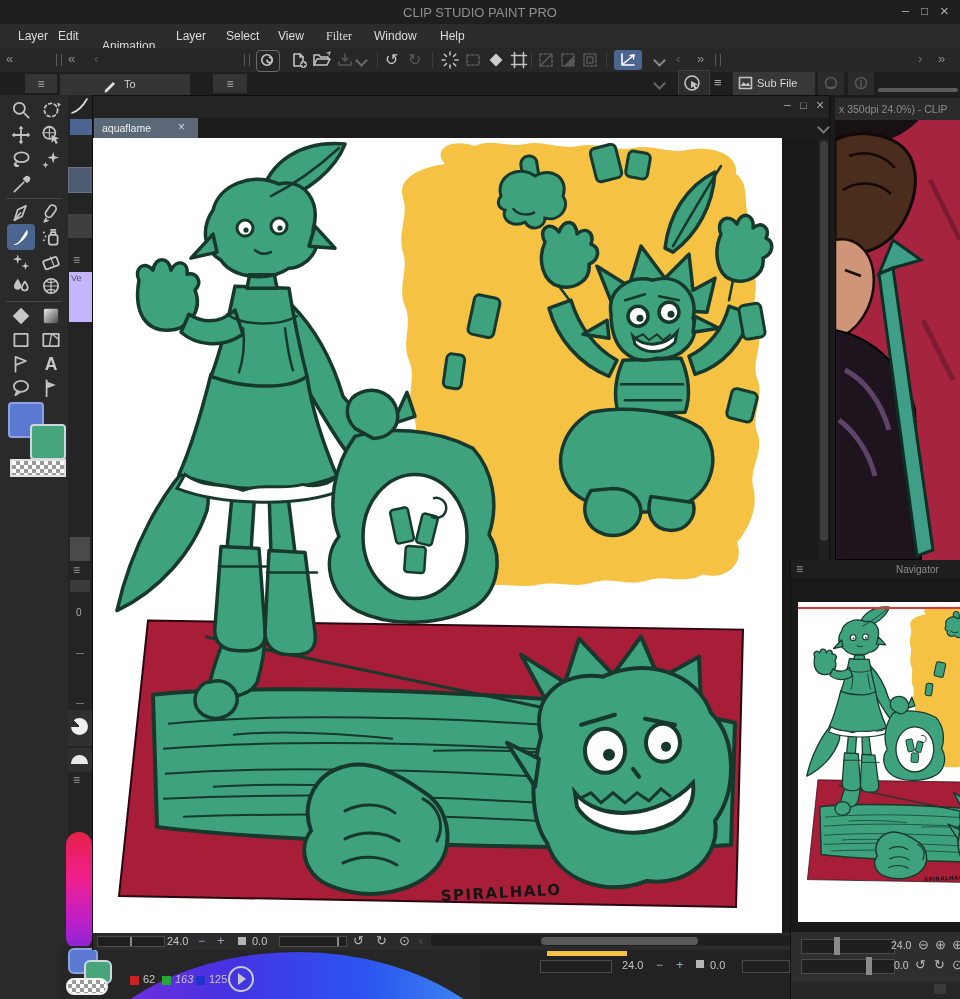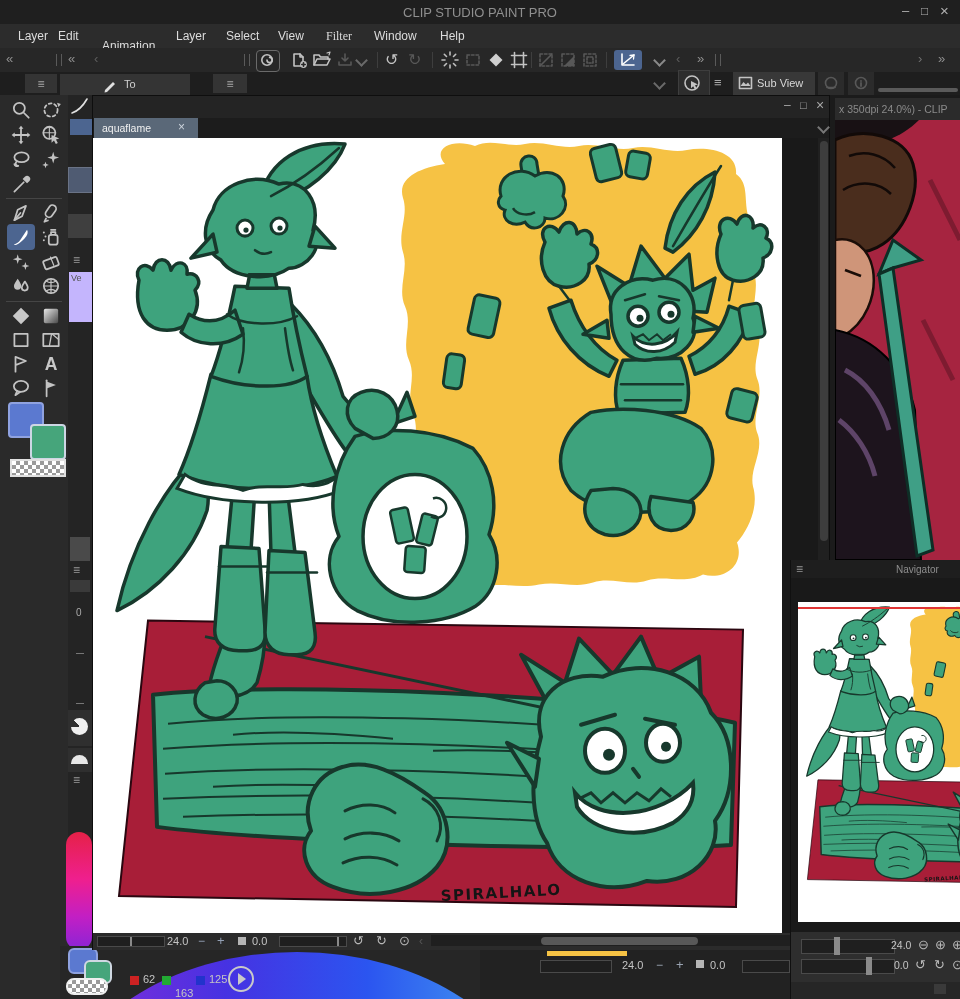--- a/index.html
+++ b/index.html
@@ -317,21 +317,21 @@
           <circle cx="13" cy="12" r="7"></circle>
           <path d="M12 10 l7 3.5 -3 .8 1.6 3 -1.8 .9 -1.6 -3 -2.2 2 z" fill="#c3c3c3" stroke="none"></path>
         </svg>
     </div>
     <span class="abs" style="left:714px;top:3px;font-size:13px;color:#a8a8a8;">≡</span>
     <div class="abs" style="left:733px;top:0;width:82px;height:23px;background:#383838;">
       <svg class="ti" width="15" height="14" viewBox="0 0 15 14" style="position:absolute;left:5px;top:4px;">
           <rect x="1.5" y="1.5" width="12" height="11"></rect>
           <path d="M2.5 10 l3 -4 2.5 2.5 2 -2 2.5 3.5" fill="#c3c3c3" stroke="none"></path>
         </svg>
-      <span class="txt" style="position:absolute;left:24px;top:5px;font-size:11px;color:#d8d8d8;">Sub View</span>
+      <span class="txt" style="position:absolute;left:24px;top:5px;font-size:11px;color:#d8d8d8;">Sub File</span>
     </div>
     <div class="abs" style="left:818px;top:0;width:26px;height:23px;background:#2b2b2b;">
       <svg class="ti dim" width="18" height="16" viewBox="0 0 18 16" style="position:absolute;left:4px;top:3px;">
           <circle cx="9" cy="8" r="5.5"></circle>
           <path d="M5 12.5 h8"></path>
         </svg>
     </div>
     <div class="abs" style="left:848px;top:0;width:26px;height:23px;background:#2b2b2b;">
       <svg class="ti dim" width="18" height="16" viewBox="0 0 18 16" style="position:absolute;left:4px;top:3px;">
           <circle cx="9" cy="8" r="5.5"></circle>
@@ -484,21 +484,21 @@
   <div class="abs" style="left:60px;top:946px;width:525px;height:53px;background:#262626;">
     <div class="abs" style="left:32px;top:0;width:380px;height:53px;overflow:hidden;">
       <div style="position:absolute;left:-30px;top:6px;width:470px;height:320px;border-radius:50%;background:linear-gradient(90deg,#8a2bd8,#4632e2 35%,#2b55f0 65%,#3f8df0 90%,#55b5ee);"></div>
     </div>
     <div class="abs" style="left:8px;top:2px;width:26px;height:22px;border-radius:6px;background:#5B79D0;border:2px solid #8fa2e0;"></div>
     <div class="abs" style="left:24px;top:14px;width:24px;height:20px;border-radius:6px;background:#46A57B;border:2px solid #cfd8e2;"></div>
     <div class="abs checker" style="left:6px;top:32px;width:38px;height:13px;border-radius:8px;border:2px solid #eee;"></div>
     <div class="abs" style="left:70px;top:30px;width:9px;height:9px;background:#cc2222;"></div>
     <span class="abs txt statustxt" style="left:83px;top:27px;">62</span>
     <div class="abs" style="left:102px;top:30px;width:9px;height:9px;background:#22aa33;"></div>
-    <span class="abs txt statustxt" style="left:115px;top:41px;">163</span>
+    <span class="abs txt statustxt" style="left:115px;top:27px;font-style:italic;">163</span>
     <div class="abs" style="left:136px;top:30px;width:9px;height:9px;background:#2233cc;"></div>
     <span class="abs txt statustxt" style="left:149px;top:27px;">125</span>
     <div class="abs" style="left:168px;top:20px;width:22px;height:22px;border:2px solid #c9c9c9;border-radius:50%;">
       <div style="position:absolute;left:8px;top:5px;width:0;height:0;border-left:8px solid #c9c9c9;border-top:6px solid transparent;border-bottom:6px solid transparent;"></div>
     </div>
   </div>
 
   <div class="abs" style="left:588px;top:946px;width:56px;height:53px;background:#202020;">
     <div class="abs chevup2" style="left:14px;top:10px;"></div>
     <div class="abs chevdn2" style="left:14px;top:30px;"></div>

